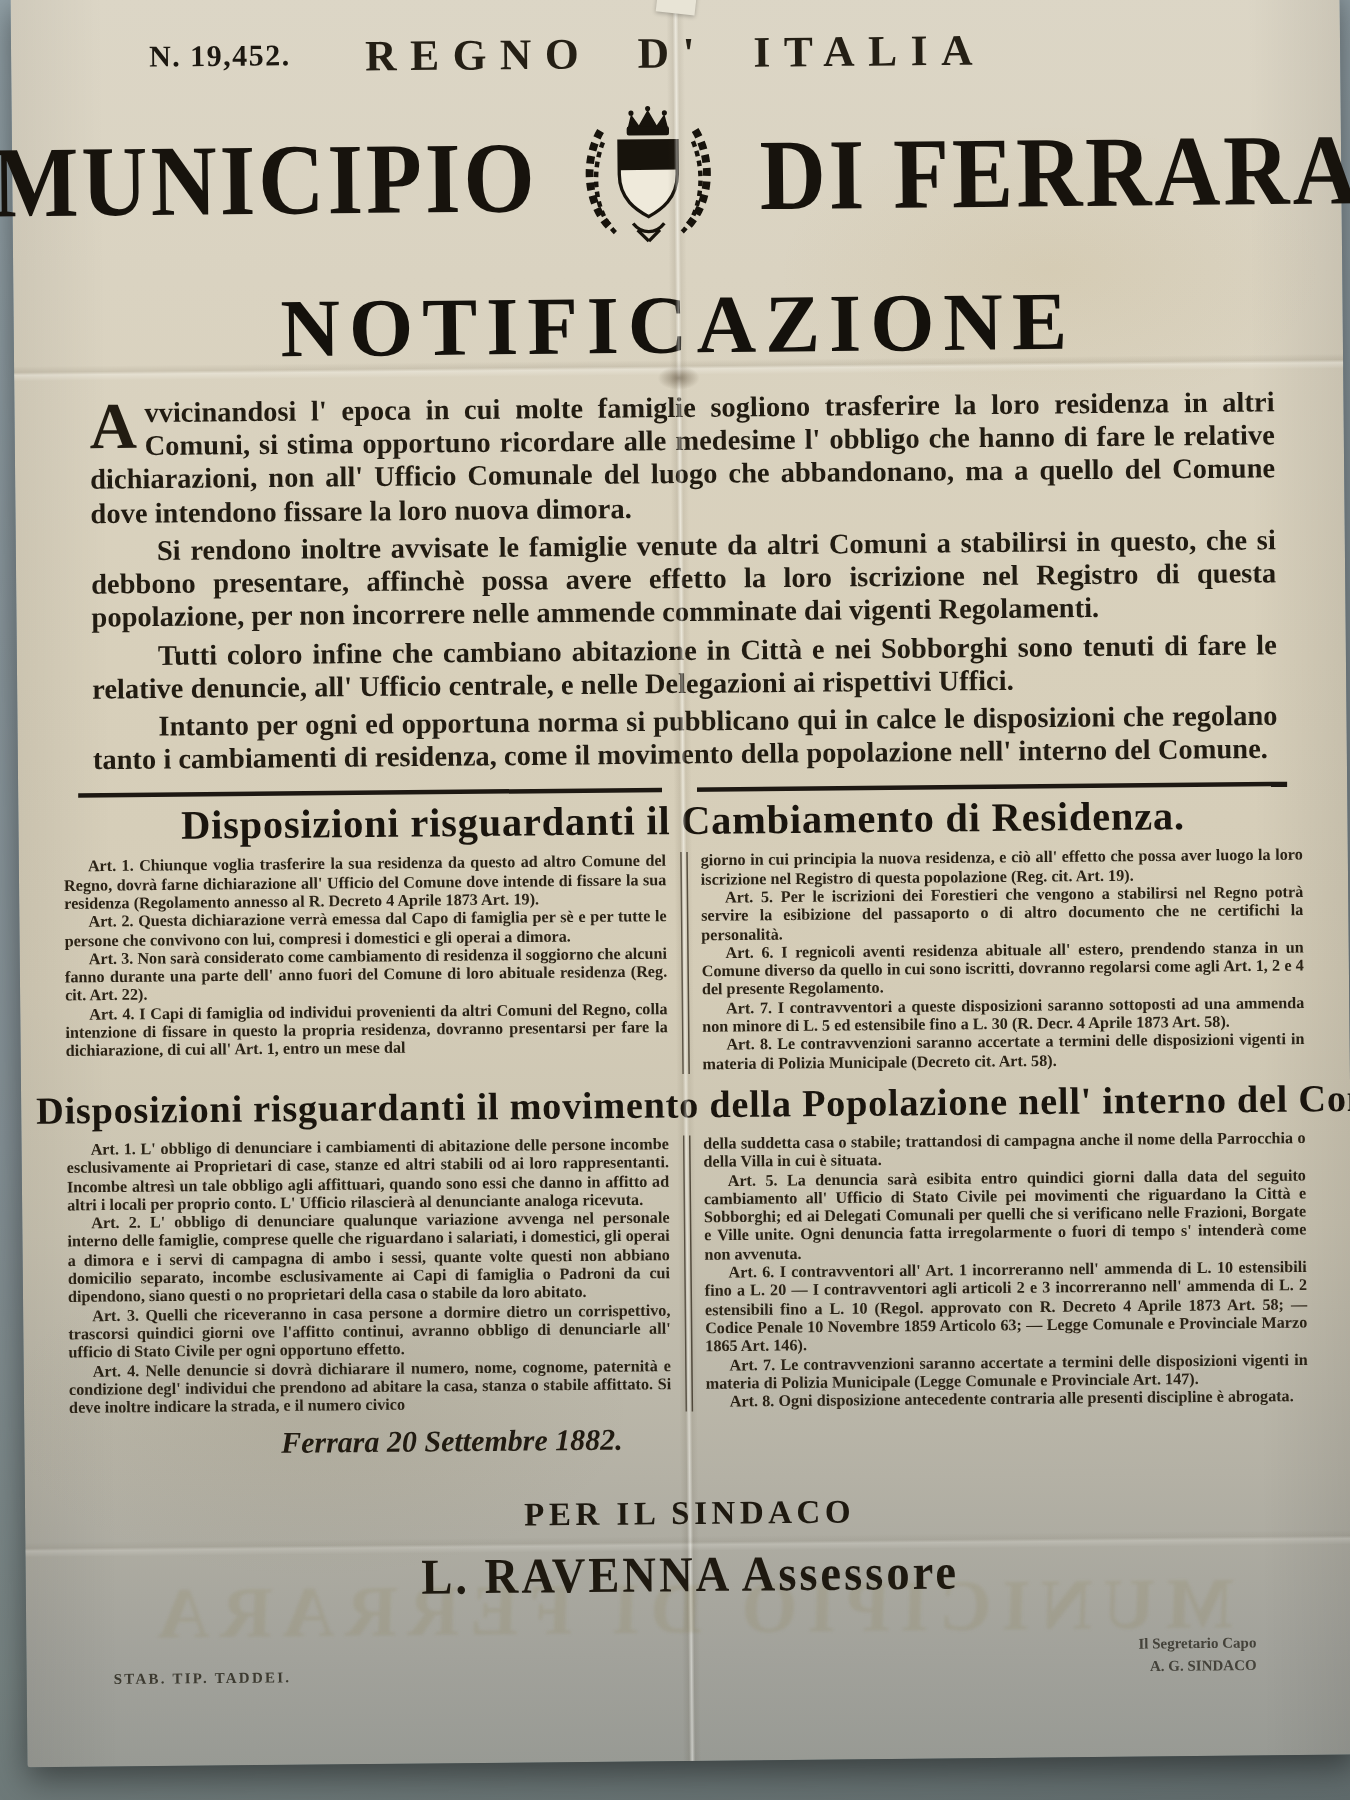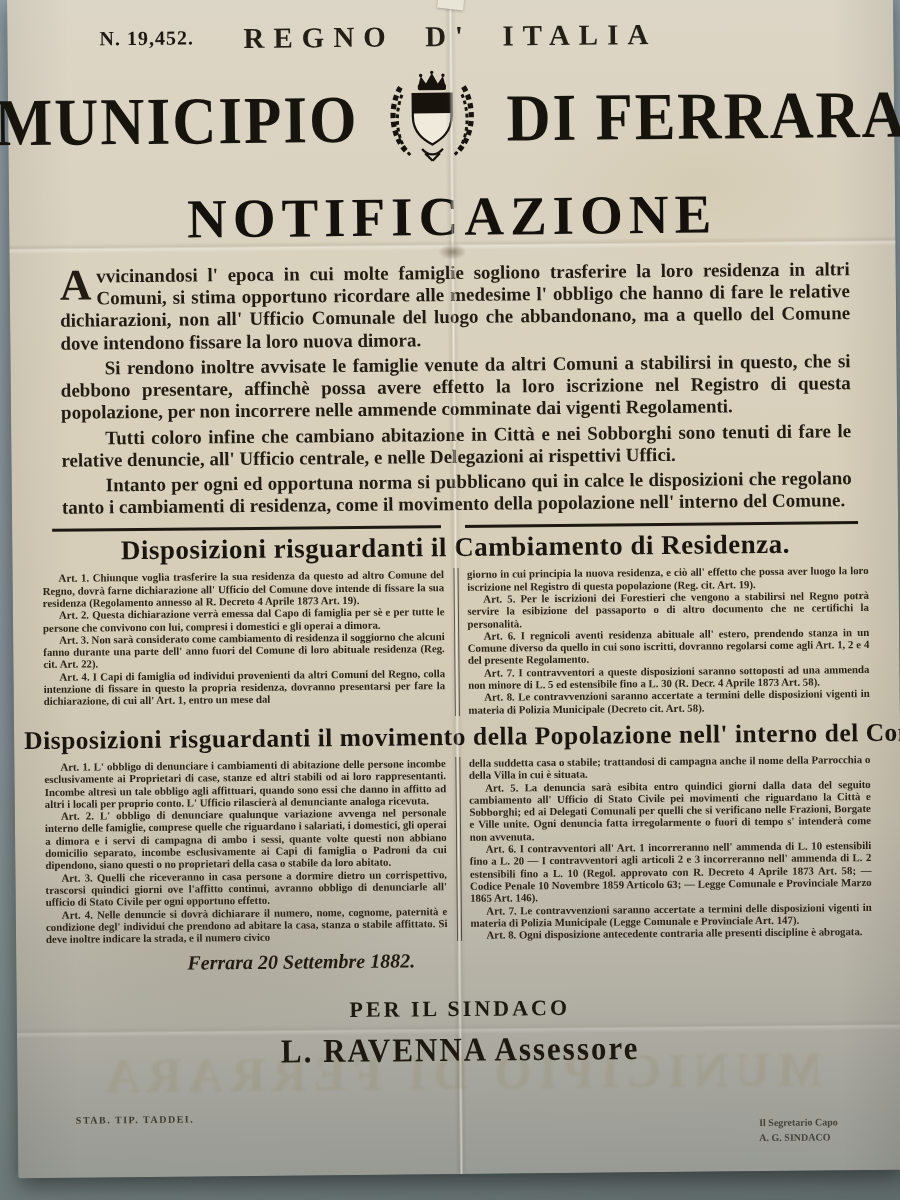--- a/index.html
+++ b/index.html
@@ -53,21 +53,21 @@
   .col p{margin:0;text-indent:16px;}
   .col p.cont{text-indent:0;}
   .coldiv{flex:0 0 3px;border-left:1.4px solid rgba(45,38,25,.75);border-right:1.4px solid rgba(45,38,25,.75);margin:0 9px;}
 
   .dateline{margin:8px 0 0 120px;width:330px;text-align:center;font-size:20px;font-style:italic;font-weight:bold;color:#211b11;}
   .sindaco{margin-top:24px;text-align:center;color:#1e1910;}
   .sindaco .for{font-size:22px;font-weight:bold;letter-spacing:3px;}
   .sindaco .name{margin-top:10px;font-size:31px;font-weight:bold;letter-spacing:2px;transform:scaleY(1.08);}
 
   .printer{position:absolute;left:58px;bottom:52px;font-size:10px;font-weight:bold;letter-spacing:1.5px;color:#3c3a30;}
-  .secretary{position:absolute;right:66px;bottom:26px;text-align:left;font-size:10px;font-weight:bold;color:#44423a;line-height:1.5;}
+  .secretary{position:absolute;right:66px;bottom:52px;text-align:right;font-size:10px;font-weight:bold;color:#44423a;line-height:1.5;}
   .ghost{position:absolute;left:0;right:0;bottom:74px;text-align:center;font-size:48px;font-weight:bold;
     letter-spacing:7px;color:rgba(125,108,45,.12);transform:scaleX(-1) skewX(2deg);filter:blur(1.2px);
     white-space:nowrap;overflow:hidden;pointer-events:none;}
 </style>
 </head>
 <body>
 
 <div class="poster">
   <div class="fold-v"></div>
   <div class="fold-h fold-h1"></div>

